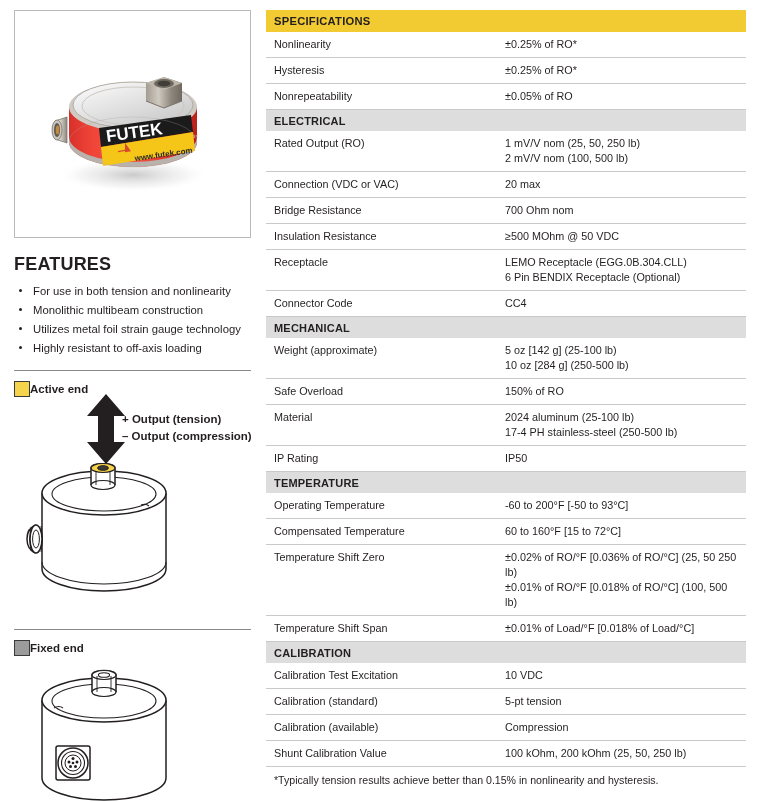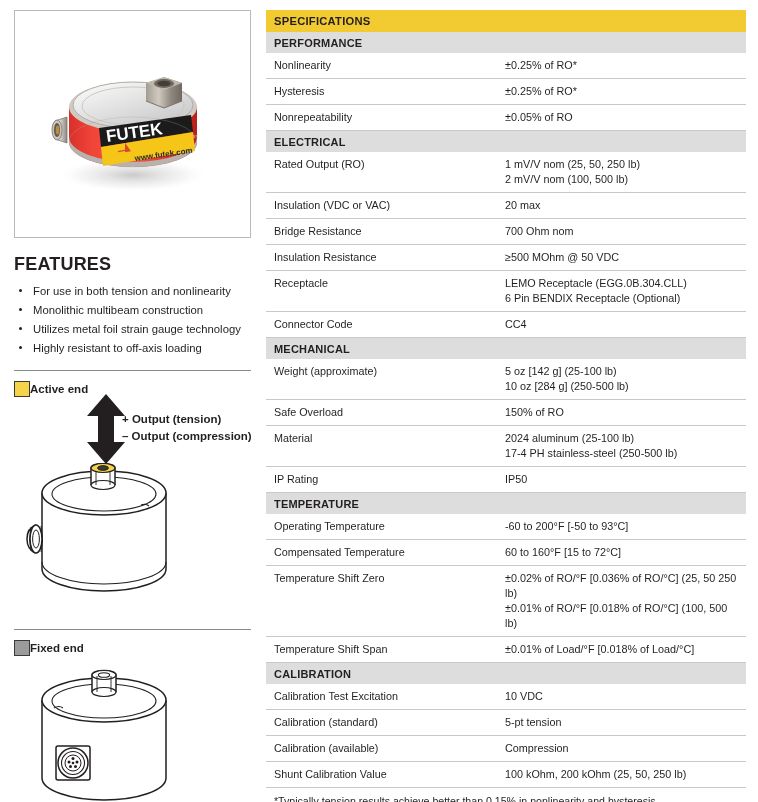--- a/index.html
+++ b/index.html
@@ -270,42 +270,41 @@
         <circle cx="56.5" cy="102.5" r="1.5"></circle>
         <circle cx="61.5" cy="102.5" r="1.5"></circle>
         <circle cx="59" cy="99" r="1.3"></circle>
       </g>
     </svg>
   </div>
 
   <div class="spec-table">
     <div class="band-title">SPECIFICATIONS</div>
 
-    <div class="band-section">PERFORMANCE</div>
     <div class="spec-row">
       <div class="spec-label">Nonlinearity</div>
       <div class="spec-value">±0.25% of RO*</div>
     </div>
     <div class="spec-row">
       <div class="spec-label">Hysteresis</div>
       <div class="spec-value">±0.25% of RO*</div>
     </div>
     <div class="spec-row">
       <div class="spec-label">Nonrepeatability</div>
       <div class="spec-value">±0.05% of RO</div>
     </div>
 
     <div class="band-section">ELECTRICAL</div>
     <div class="spec-row">
       <div class="spec-label">Rated Output (RO)</div>
       <div class="spec-value">1 mV/V nom (25, 50, 250 lb)
 2 mV/V nom (100, 500 lb)</div>
     </div>
     <div class="spec-row">
-      <div class="spec-label">Insulation (VDC or VAC)</div>
+      <div class="spec-label">Connection (VDC or VAC)</div>
       <div class="spec-value">20 max</div>
     </div>
     <div class="spec-row">
       <div class="spec-label">Bridge Resistance</div>
       <div class="spec-value">700 Ohm nom</div>
     </div>
     <div class="spec-row">
       <div class="spec-label">Insulation Resistance</div>
       <div class="spec-value">≥500 MOhm @ 50 VDC</div>
     </div>

